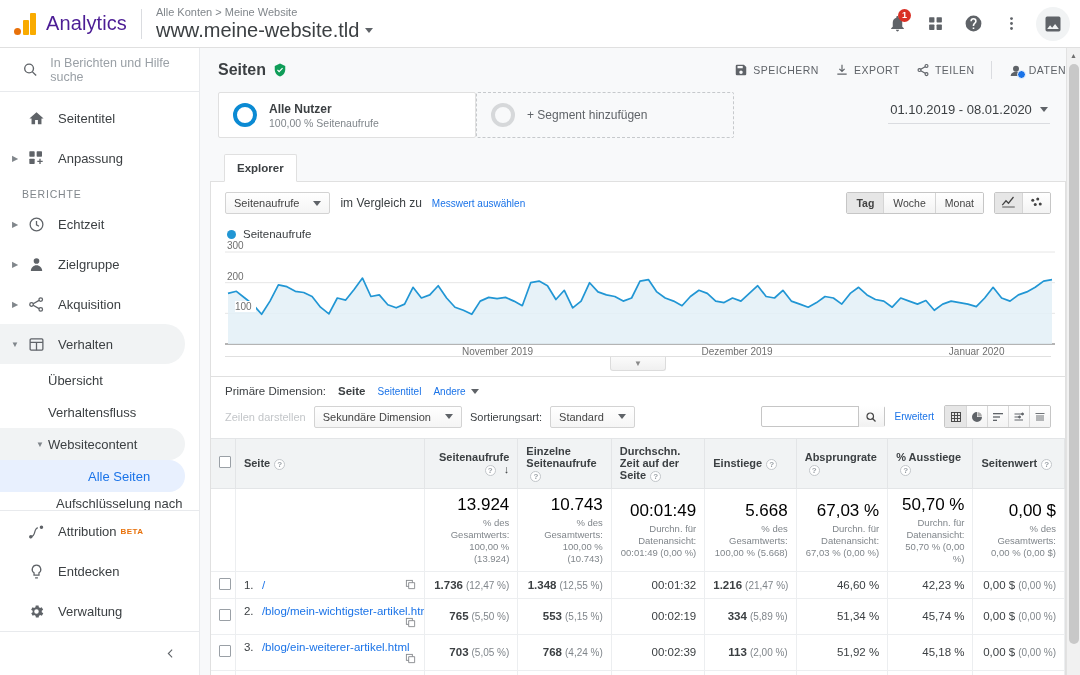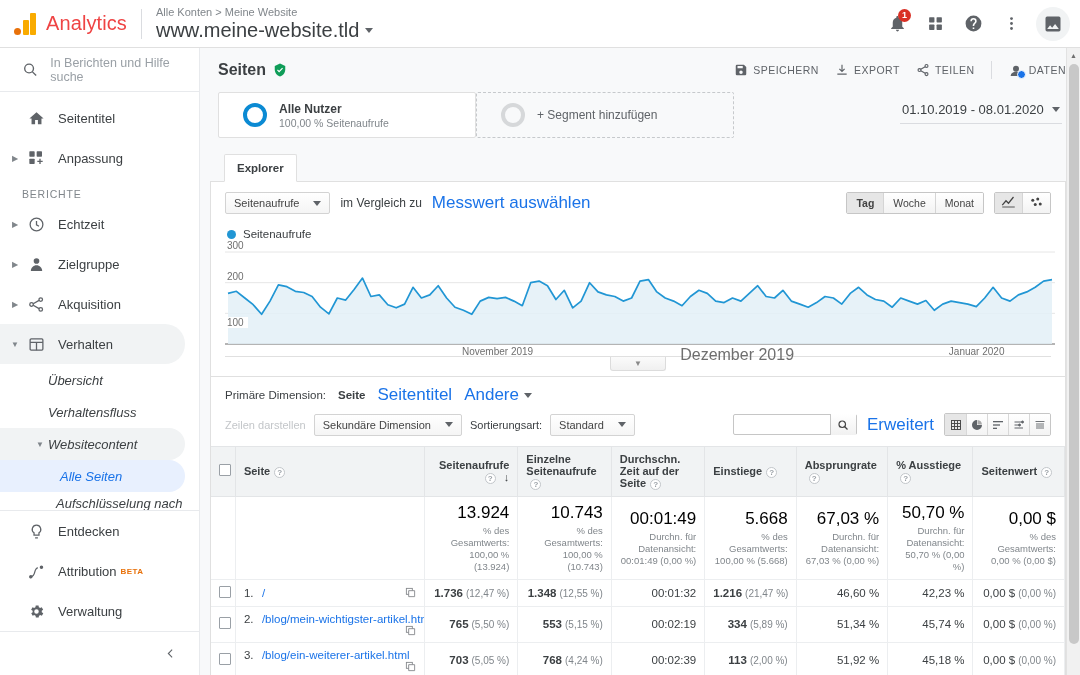--- a/index.html
+++ b/index.html
@@ -18,21 +18,21 @@
     display: flex; align-items: center;
     border-bottom: 1px solid #e0e0e0;
     background: #fff;
     padding: 0 10px 0 14px;
   }
   .ga-logo { display: flex; align-items: end; gap: 1.5px; height: 22px; margin-right: 10px; }
   .ga-logo i { display: block; width: 6px; border-radius: 1px; background: #f9ab00; }
   .ga-logo i.b1 { height: 9px; background: #e8710a; border-radius: 50%; width: 7px; height: 7px; }
   .ga-logo i.b2 { height: 15px; }
   .ga-logo i.b3 { height: 22px; }
-  .brand { font-size: 20px; color: #ef4444; letter-spacing: .1px; }
+  .brand { font-size: 20px; color: #4c1d95; letter-spacing: .1px; }
   .divider-v { width: 1px; height: 30px; background: #dadce0; margin: 0 14px; }
   .propblock { display: flex; flex-direction: column; justify-content: center; }
   .breadcrumb { font-size: 11px; color: #80868b; margin-bottom: 1px; }
   .proptitle { font-size: 20px; color: #3c4043; display: flex; align-items: center; gap: 6px; }
   .caret-dn { width: 0; height: 0; border-left: 4.5px solid transparent; border-right: 4.5px solid transparent; border-top: 5px solid #5f6368; display: inline-block; }
   .topright { margin-left: auto; display: flex; align-items: center; gap: 4px; }
   .ticon { width: 34px; height: 34px; display: flex; align-items: center; justify-content: center; border-radius: 50%; position: relative; color: #5f6368; }
   .badge { position: absolute; top: 2px; right: 3px; background: #d93025; color: #fff; font-size: 9px; line-height: 13px; min-width: 13px; height: 13px; border-radius: 7px; text-align: center; font-weight: bold; padding: 0 2px; }
   .avatar-btn { width: 34px; height: 34px; border-radius: 50%; background: #f1f3f4; display: flex; align-items: center; justify-content: center; margin-left: 4px; }
 
@@ -43,56 +43,56 @@
   .sidebar { width: 200px; min-width: 200px; background: #fff; border-right: 1px solid #e8eaed; display: flex; flex-direction: column; font-size: 13px; position: relative; }
   .searchrow { display: flex; align-items: center; height: 44px; padding: 0 0 0 22px; border-bottom: 1px solid #e8eaed; gap: 12px; }
   .searchrow .ph { color: #9aa0a6; font-size: 12.5px; }
   .navscroll { flex: 1; overflow: hidden; padding-top: 6px; }
   .navitem { display: flex; align-items: center; height: 40px; padding-left: 8px; color: #5f6368; position: relative; }
   .navitem .arrow { width: 14px; display: flex; justify-content: center; color: #80868b; font-size: 8px; }
   .navitem .ico { width: 28px; display: flex; justify-content: center; align-items: center; color: #5f6368; }
   .navitem .lbl { margin-left: 8px; font-size: 13px; color: #3c4043; }
   .navitem.sel { background: #f1f3f4; border-radius: 0 20px 20px 0; margin-right: 14px; }
   .section-lbl { font-size: 10.5px; letter-spacing: .8px; color: #80868b; padding: 10px 0 4px 22px; font-weight: 500; }
-  .subitem { display: flex; align-items: center; height: 32px; padding-left: 48px; color: #3c4043; font-size: 13px; font-style: italic; }
+  .subitem { display: flex; align-items: center; height: 32px; padding-left: 48px; color: #3c4043; font-size: 13px; }
   .subitem.active { background: #e8f0fe; color: #1a73e8; border-radius: 0 20px 20px 0; margin-right: 14px; }
   .subitem.grey { background: #f1f3f4; border-radius: 0 20px 20px 0; margin-right: 14px; }
   .subitem .tw { width: 12px; margin-left: -14px; margin-right: 2px; color: #80868b; font-size: 8px; display: flex; justify-content: center; }
   .subitem.wrap { height: auto; min-height: 32px; padding-top: 4px; padding-bottom: 4px; line-height: 15px; }
   .beta { font-size: 8px; color: #e8710a; font-weight: bold; vertical-align: super; margin-left: 4px; letter-spacing: .4px; }
   .sidefoot { border-top: 1px solid #e8eaed; }
   .collapse-row { height: 44px; display: flex; align-items: center; justify-content: flex-end; padding-right: 22px; border-top: 1px solid #e8eaed; color: #5f6368; }
 
   
   .main { flex: 1; min-width: 0; background: #f8f9fa; overflow: hidden; position: relative; display: flex; flex-direction: column; }
   .main-inner { flex: 1; overflow: hidden; padding: 0 14px 0 10px; }
   .page-head { display: flex; align-items: center; height: 44px; padding-left: 8px; }
   .page-title { font-size: 16px; font-weight: bold; color: #3c4043; }
   .shield { width: 14px; height: 16px; margin-left: 7px; }
   .head-actions { margin-left: auto; display: flex; align-items: center; gap: 16px; font-size: 10.5px; letter-spacing: .5px; color: #5f6368; font-weight: 500; }
   .head-actions .ha { display: flex; align-items: center; gap: 5px; }
   .sep-v { width: 1px; height: 18px; background: #dadce0; }
 
   .seg-row { display: flex; gap: 0; align-items: stretch; padding: 0 0 0 8px; position: relative; }
-  .seg-box { background: #fff; border: 1px solid #e0e0e0; border-radius: 2px; height: 46px; display: flex; align-items: center; padding: 0 24px; gap: 12px; }
+  .seg-box { background: #fff; border: 1px solid #e0e0e0; border-radius: 2px; height: 46px; display: flex; align-items: center; padding: 0 14px; gap: 12px; }
   .seg-all { width: 258px; }
   .seg-add { width: 258px; background: transparent; border: 1px dashed #c6c9cc; color: #5f6368; }
   .ring { width: 24px; height: 24px; border-radius: 50%; border: 4px solid #0b8ad3; }
   .ring.grey { border-color: #d6d8da; }
   .seg-name { font-size: 12px; font-weight: bold; color: #3c4043; }
   .seg-sub { font-size: 10.5px; color: #80868b; margin-top: 1px; }
-  .daterange { position: absolute; right: 4px; top: 4px; font-size: 13px; color: #3c4043; padding: 6px 2px; border-bottom: 1px solid #dadce0; display: flex; align-items: center; gap: 8px; width: 162px; justify-content: space-between; }
+  .daterange { position: absolute; right: 16px; top: 4px; font-size: 13px; color: #3c4043; padding: 6px 2px; border-bottom: 1px solid #dadce0; display: flex; align-items: center; gap: 8px; width: 162px; justify-content: center; }
   .tabs { display: flex; border-bottom: 1px solid #e0e0e0; padding-left: 14px; height: 28px; background: #f8f9fa; }
   .tab { font-size: 11.5px; padding: 8px 12px; display: flex; align-items: center; color: #1a73e8; height: 28px; }
   .tab.active { background: #fff; border: 1px solid #e0e0e0; border-bottom: 1px solid #fff; color: #3c4043; font-weight: bold; margin-bottom: -1px; border-radius: 2px 2px 0 0; }
 
   .chartcard { background: #fff; border: 1px solid #e0e0e0; border-top: none; padding: 10px 14px 0 14px; }
   .metric-row { display: flex; align-items: center; gap: 10px; font-size: 12px; color: #3c4043; }
   .dropdown { border: 1px solid #d3d3d3; background: linear-gradient(#fff,#f5f5f5); border-radius: 2px; font-size: 11px; color: #444; padding: 4px 8px; display: flex; align-items: center; gap: 14px; }
-  .link { color: #1a73e8; font-size: 17px; }
+  .link { color: #1a73e8; font-size: 10px; }
   .gran { margin-left: auto; display: flex; align-items: center; gap: 10px; }
   .btn-group { display: flex; border: 1px solid #c6c6c6; border-radius: 2px; overflow: hidden; }
   .btn-group > div { font-size: 10.5px; padding: 4px 9px; background: linear-gradient(#fff,#f3f3f3); color: #444; border-left: 1px solid #d5d5d5; }
   .btn-group > div:first-child { border-left: none; }
   .btn-group > div.on { background: #e6e6e6; font-weight: bold; }
 
   .legend { display: flex; align-items: center; gap: 7px; font-size: 11.5px; color: #3c4043; margin: 14px 0 4px 2px; }
   .dot { width: 9px; height: 9px; border-radius: 50%; background: #2196d4; }
   .chart-wrap { position: relative; height: 112px; }
   .chart-foot { height: 20px; border-top: 1px solid #e0e0e0; display: flex; justify-content: center; }
@@ -275,50 +275,50 @@
           <span>Übersicht</span>
         </div>
         <div class="subitem">
           <span>Verhaltensfluss</span>
         </div>
         <div class="subitem grey">
           <span class="tw">▼</span>
           <span>Websitecontent</span>
         </div>
 
-        <div class="subitem active" style="padding-left:60px">
+        <div class="subitem active" style="padding-left:88px">
           <span>Alle Seiten</span>
         </div>
         <div class="subitem wrap" style="padding-left:56px">
           <span>Aufschlüsselung nach Content</span>
         </div>
 
       </div>
 
       <div class="sidefoot">
-        <div class="navitem">
-          <span class="arrow"></span>
-          <span class="ico">
-            <svg width="17" height="17" viewBox="0 0 24 24" fill="none" stroke="#5f6368" stroke-width="1.8">
-                <path d="M9 17h6M10 21h4M12 3a6 6 0 0 0-3.5 10.9V17h7v-3.1A6 6 0 0 0 12 3z"></path>
-              </svg>
-          </span>
-          <span class="lbl">Entdecken</span>
-        </div>
         <div class="navitem">
           <span class="arrow"></span>
           <span class="ico">
             <svg width="17" height="17" viewBox="0 0 24 24" fill="none" stroke="#5f6368" stroke-width="1.8">
                 <path d="M5 19c6 0 3-12 9-12"></path>
                 <circle cx="19" cy="6" r="1.6" fill="#5f6368"></circle>
                 <circle cx="4" cy="19.5" r="1.6" fill="#5f6368"></circle>
               </svg>
           </span>
           <span class="lbl">Attribution</span>
           <span class="beta">BETA</span>
+        </div>
+        <div class="navitem">
+          <span class="arrow"></span>
+          <span class="ico">
+            <svg width="17" height="17" viewBox="0 0 24 24" fill="none" stroke="#5f6368" stroke-width="1.8">
+                <path d="M9 17h6M10 21h4M12 3a6 6 0 0 0-3.5 10.9V17h7v-3.1A6 6 0 0 0 12 3z"></path>
+              </svg>
+          </span>
+          <span class="lbl">Entdecken</span>
         </div>
         <div class="navitem">
           <span class="arrow"></span>
           <span class="ico">
             <svg width="17" height="17" viewBox="0 0 24 24" fill="#5f6368">
                 <path d="M19.4 13a7.6 7.6 0 0 0 0-2l2-1.6-2-3.4-2.4 1a7.5 7.5 0 0 0-1.7-1l-.4-2.5h-4l-.4 2.5c-.6.2-1.2.6-1.7 1l-2.4-1-2 3.4L6.6 11a7.6 7.6 0 0 0 0 2l-2 1.6 2 3.4 2.4-1c.5.4 1.1.8 1.7 1l.4 2.5h4l.4-2.5c.6-.2 1.2-.6 1.7-1l2.4 1 2-3.4zM12 15.2A3.2 3.2 0 1 1 12 8.8a3.2 3.2 0 0 1 0 6.4z"></path>
               </svg>
           </span>
           <span class="lbl">Verwaltung</span>
         </div>
@@ -445,25 +445,25 @@
                 <line x1="0" y1="69.33333333333334" x2="830" y2="69.33333333333334" stroke="#e6e6e6" stroke-width="1"></line>
                 <line x1="0" y1="38.66666666666667" x2="830" y2="38.66666666666667" stroke="#e6e6e6" stroke-width="1"></line>
                 <line x1="0" y1="8" x2="830" y2="8" stroke="#e6e6e6" stroke-width="1"></line>
                 <line x1="0" y1="100" x2="830" y2="100" stroke="#6b6b6b" stroke-width="1"></line>
                 <path d="M3.0,100 3.0,49.4 L11.4,47.3 L19.8,54.0 L28.2,60.7 L36.6,70.3 L45.0,57.1 L53.4,40.8 L61.9,42.7 L70.3,47.3 L78.7,48.5 L87.1,52.5 L95.5,63.2 L103.9,69.9 L112.3,54.0 L120.7,56.1 L129.1,45.4 L137.5,34.1 L145.9,52.5 L154.3,50.9 L162.8,60.7 L171.2,63.8 L179.6,60.1 L188.0,43.3 L196.4,54.0 L204.8,50.9 L213.2,41.7 L221.6,54.0 L230.0,63.2 L238.4,66.3 L246.8,70.3 L255.2,57.1 L263.7,53.4 L272.1,54.6 L280.5,53.4 L288.9,57.1 L297.3,61.7 L305.7,38.7 L314.1,37.1 L322.5,41.7 L330.9,55.5 L339.3,46.3 L347.7,63.8 L356.1,57.1 L364.6,38.7 L373.0,47.9 L381.4,50.9 L389.8,52.5 L398.2,57.1 L406.6,54.0 L415.0,37.1 L423.4,35.6 L431.8,47.9 L440.2,54.0 L448.6,57.1 L457.0,61.7 L465.4,52.5 L473.9,46.3 L482.3,49.4 L490.7,57.1 L499.1,58.6 L507.5,54.0 L515.9,57.1 L524.3,49.4 L532.7,41.7 L541.1,52.5 L549.5,54.0 L557.9,46.3 L566.3,57.1 L574.8,60.1 L583.2,63.2 L591.6,58.6 L600.0,52.5 L608.4,54.0 L616.8,60.1 L625.2,49.4 L633.6,43.3 L642.0,50.9 L650.4,55.5 L658.8,57.1 L667.2,63.2 L675.7,54.0 L684.1,57.1 L692.5,60.1 L700.9,56.5 L709.3,66.3 L717.7,60.1 L726.1,57.1 L734.5,58.6 L742.9,60.1 L751.3,62.6 L759.7,54.0 L768.1,43.3 L776.6,54.0 L785.0,57.1 L793.4,50.9 L801.8,47.9 L810.2,43.3 L818.6,37.1 L827.0,35.6 L827.0,100 Z" fill="#e3f0f7" opacity="0.85"></path>
                 <path d="M3.0,49.4 L11.4,47.3 L19.8,54.0 L28.2,60.7 L36.6,70.3 L45.0,57.1 L53.4,40.8 L61.9,42.7 L70.3,47.3 L78.7,48.5 L87.1,52.5 L95.5,63.2 L103.9,69.9 L112.3,54.0 L120.7,56.1 L129.1,45.4 L137.5,34.1 L145.9,52.5 L154.3,50.9 L162.8,60.7 L171.2,63.8 L179.6,60.1 L188.0,43.3 L196.4,54.0 L204.8,50.9 L213.2,41.7 L221.6,54.0 L230.0,63.2 L238.4,66.3 L246.8,70.3 L255.2,57.1 L263.7,53.4 L272.1,54.6 L280.5,53.4 L288.9,57.1 L297.3,61.7 L305.7,38.7 L314.1,37.1 L322.5,41.7 L330.9,55.5 L339.3,46.3 L347.7,63.8 L356.1,57.1 L364.6,38.7 L373.0,47.9 L381.4,50.9 L389.8,52.5 L398.2,57.1 L406.6,54.0 L415.0,37.1 L423.4,35.6 L431.8,47.9 L440.2,54.0 L448.6,57.1 L457.0,61.7 L465.4,52.5 L473.9,46.3 L482.3,49.4 L490.7,57.1 L499.1,58.6 L507.5,54.0 L515.9,57.1 L524.3,49.4 L532.7,41.7 L541.1,52.5 L549.5,54.0 L557.9,46.3 L566.3,57.1 L574.8,60.1 L583.2,63.2 L591.6,58.6 L600.0,52.5 L608.4,54.0 L616.8,60.1 L625.2,49.4 L633.6,43.3 L642.0,50.9 L650.4,55.5 L658.8,57.1 L667.2,63.2 L675.7,54.0 L684.1,57.1 L692.5,60.1 L700.9,56.5 L709.3,66.3 L717.7,60.1 L726.1,57.1 L734.5,58.6 L742.9,60.1 L751.3,62.6 L759.7,54.0 L768.1,43.3 L776.6,54.0 L785.0,57.1 L793.4,50.9 L801.8,47.9 L810.2,43.3 L818.6,37.1 L827.0,35.6 " fill="none" stroke="#2196d4" stroke-width="1.7" stroke-linejoin="round"></path>
               </svg>
             <div id="chart-ylabels" style="position: absolute; left: 0px; top: 0px; width: 100%; height: 100%; pointer-events: none;">
                 <div style="position: absolute; left: 2px; top: -4px; font-size: 10px; color: rgb(111, 111, 111); background: rgb(255, 255, 255); padding-right: 4px;">300</div>
                 <div style="position: absolute; left: 2px; top: 26.6667px; font-size: 10px; color: rgb(111, 111, 111); background: rgb(255, 255, 255); padding-right: 4px;">200</div>
-                <div style="position: absolute; left: 2px; top: 57.3333px; font-size: 10px; color: rgb(111, 111, 111); background: rgb(255, 255, 255); padding-right: 4px; margin-top: 16px;">100</div>
+                <div style="position: absolute; left: 10px; top: 57.3333px; font-size: 10px; color: rgb(111, 111, 111); background: rgb(255, 255, 255); padding-right: 4px;">100</div>
               </div>
             <div id="chart-xlabels" style="position: absolute; left: 0px; top: 102px; width: 100%; pointer-events: none;">
                 <div style="position: absolute; left: 33%; transform: translateX(-50%); font-size: 10px; color: rgb(111, 111, 111);">November 2019</div>
-                <div style="position: absolute; left: 62%; transform: translateX(-50%); font-size: 16px; color: rgb(111, 111, 111);">Dezember 2019</div>
+                <div style="position: absolute; left: 62%; transform: translateX(-50%); font-size: 10px; color: rgb(111, 111, 111);">Dezember 2019</div>
                 <div style="position: absolute; left: 91%; transform: translateX(-50%); font-size: 10px; color: rgb(111, 111, 111);">Januar 2020</div>
               </div>
           </div>
           <div class="chart-foot">
             <div class="pullhandle">▼</div>
           </div>
         </div>
 
         <div class="tablecard">
           <div class="dimrow">

